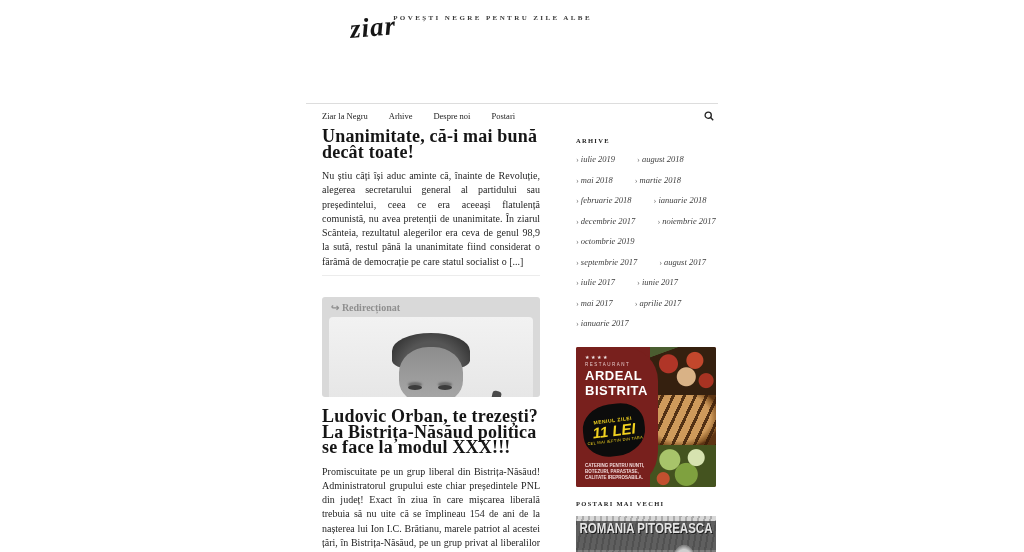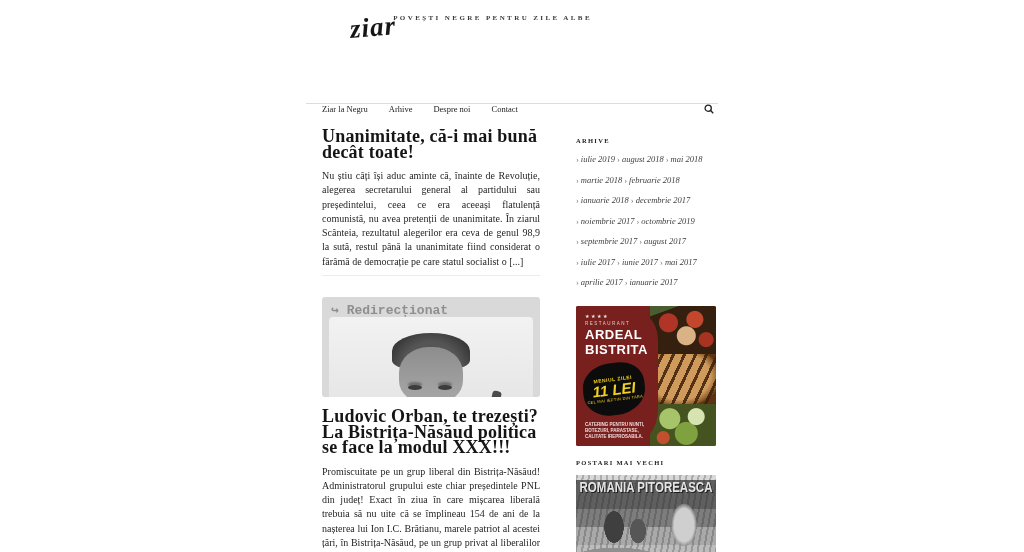--- a/index.html
+++ b/index.html
@@ -9,51 +9,51 @@
 
   
   .site-header { position:relative; height:103px; }
   .logo-block { position:absolute; left:16px; top:10px; width:270px; }
   .logo-script { position:absolute; left:28px; top:2px; font-size:27px; font-style:italic; font-weight:700; letter-spacing:1px; transform:rotate(-5deg); color:#161616; }
   .logo-main { padding-top:24px; font-size:41px; letter-spacing:6px; color:#161616; white-space:nowrap; line-height:1; display:flex; align-items:flex-start; }
   .logo-cursor { display:inline-block; width:3px; height:48px; background:#161616; margin-left:6px; margin-top:2px; }
   .tagline { margin-top:4px; text-align:right; font-size:7px; letter-spacing:2.4px; color:#3a3a3a; font-weight:700; }
 
   
-  .main-nav { border-top:1px solid #ddd; height:18px; display:flex; align-items:flex-start; gap:21px; padding:0 4px 0 16px; font-size:8.5px; color:#222; }
+  .main-nav { border-top:1px solid #ddd; height:18px; display:flex; align-items:flex-end; gap:21px; padding:0 4px 0 16px; font-size:8.5px; color:#222; }
   .nav-item { cursor:pointer; }
   .search-btn { margin-left:auto; display:flex; align-items:center; }
   .search-btn svg { display:block; }
 
   
   .content { display:flex; justify-content:space-between; padding:7px 2px 0 16px; }
   .main-col { width:218px; }
   .side-col { width:140px; }
 
   
   .article-title { font-size:18px; font-weight:700; line-height:15.5px; letter-spacing:.2px; color:#151515; margin-top:1px; cursor:pointer; }
   .excerpt { margin-top:9px; font-size:10px; line-height:14.3px; text-align:justify; color:#1f1f1f; }
   .sep { border:0; border-top:1px solid #ececec; margin:6px 0 0; }
 
   
   .fb-post { margin-top:21px; height:100px; background:#d9d9d9; border-radius:3px; position:relative; overflow:hidden; }
-  .fb-label { font-family:Liberation Mono, monospace; font-size:13px; font-weight:700; color:#8f8f8f; padding:5px 0 0 9px; }
+  .fb-label { font-family:Liberation Serif, serif; font-size:10px; font-weight:700; color:#8f8f8f; padding:5px 0 0 9px; }
   .fb-card { position:absolute; left:7px; right:7px; top:20px; bottom:-4px; background:linear-gradient(#f2f2f2,#e6e6e6); border-radius:4px; overflow:hidden; }
   .face { position:absolute; left:50%; top:10px; transform:translateX(-50%); width:90px; height:90px; }
   .face .hair { position:absolute; left:6px; top:6px; width:78px; height:36px; background:radial-gradient(ellipse at 50% 110%, #555 0 55%, #232323 100%); border-radius:50% 50% 24% 24%; }
   .face .forehead { position:absolute; left:13px; top:20px; width:64px; height:56px; background:linear-gradient(#8d8d8d,#a8a8a8); border-radius:46% 46% 40% 40%; }
   .face .eye { position:absolute; top:58px; width:14px; height:5px; background:#3c3c3c; border-radius:50%; box-shadow:0 -3px 2px rgba(60,60,60,.5); }
   .face .eye.l { left:22px; } .face .eye.r { left:52px; }
   .fb-card .finger1, .fb-card .finger2 { position:absolute; bottom:0; background:#4a4a4a; border-radius:3px 3px 0 0; }
   .fb-card .finger1 { right:32px; width:9px; height:10px; transform:rotate(12deg); }
 
   
   .widget-title { font-size:6.5px; font-weight:700; letter-spacing:1.3px; text-transform:uppercase; color:#242424; }
   .side-col .widget-title.first { margin-top:9px; }
-  .archive-list { margin-top:5px; display:flex; flex-wrap:wrap; column-gap:2px; font-style:italic; font-size:8.5px; line-height:20.5px; color:#3e3e3e; }
+  .archive-list { margin-top:5px; display:flex; flex-wrap:wrap; column-gap:22px; font-style:italic; font-size:8.5px; line-height:20.5px; color:#3e3e3e; }
   .archive-link { white-space:nowrap; cursor:pointer; }
   .archive-link .marker { font-style:normal; color:#777; margin-right:2px; }
 
   
   .ad { margin-top:13px; width:140px; height:140px; position:relative; background:#78201d; border-radius:2px; overflow:hidden; font-family:"Liberation Sans",sans-serif; }
   .ad .food { position:absolute; right:0; top:0; width:66px; height:140px; }
   .ad .food .f1 { height:48px; background:
       radial-gradient(circle at 28% 35%, #b03527 0 9px, transparent 10px),
       radial-gradient(circle at 68% 28%, #c2472c 0 8px, transparent 9px),
       radial-gradient(circle at 55% 62%, #d9b286 0 9px, transparent 10px),
@@ -103,21 +103,21 @@
     <div class="logo-block">
       <div class="logo-script">ziar</div>
       <div class="tagline">POVEȘTI NEGRE PENTRU ZILE ALBE</div>
     </div>
   </header>
 
   <nav class="main-nav">
     <span class="nav-item">Ziar la Negru</span>
     <span class="nav-item">Arhive</span>
     <span class="nav-item">Despre noi</span>
-    <span class="nav-item">Contact</span>
+    <span class="nav-item">Postari</span>
     <span class="search-btn">
       <svg width="10" height="10" viewBox="0 0 10 10">
           <circle cx="4.2" cy="4.2" r="3.1" fill="none" stroke="#222" stroke-width="1.3"></circle>
           <line x1="6.6" y1="6.6" x2="9.2" y2="9.2" stroke="#222" stroke-width="1.4"></line>
         </svg>
     </span>
   </nav>
 
   <div class="content">
 

